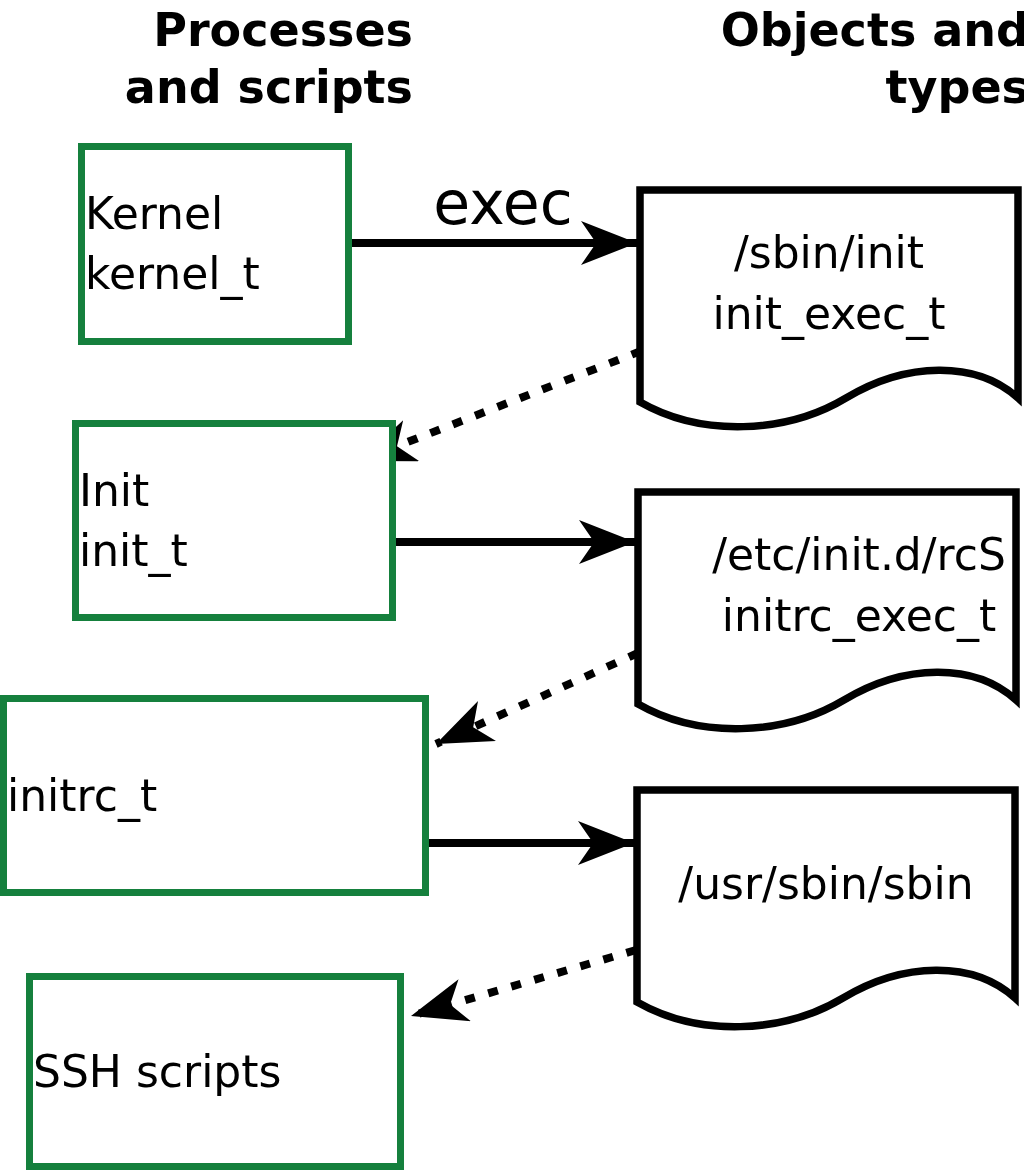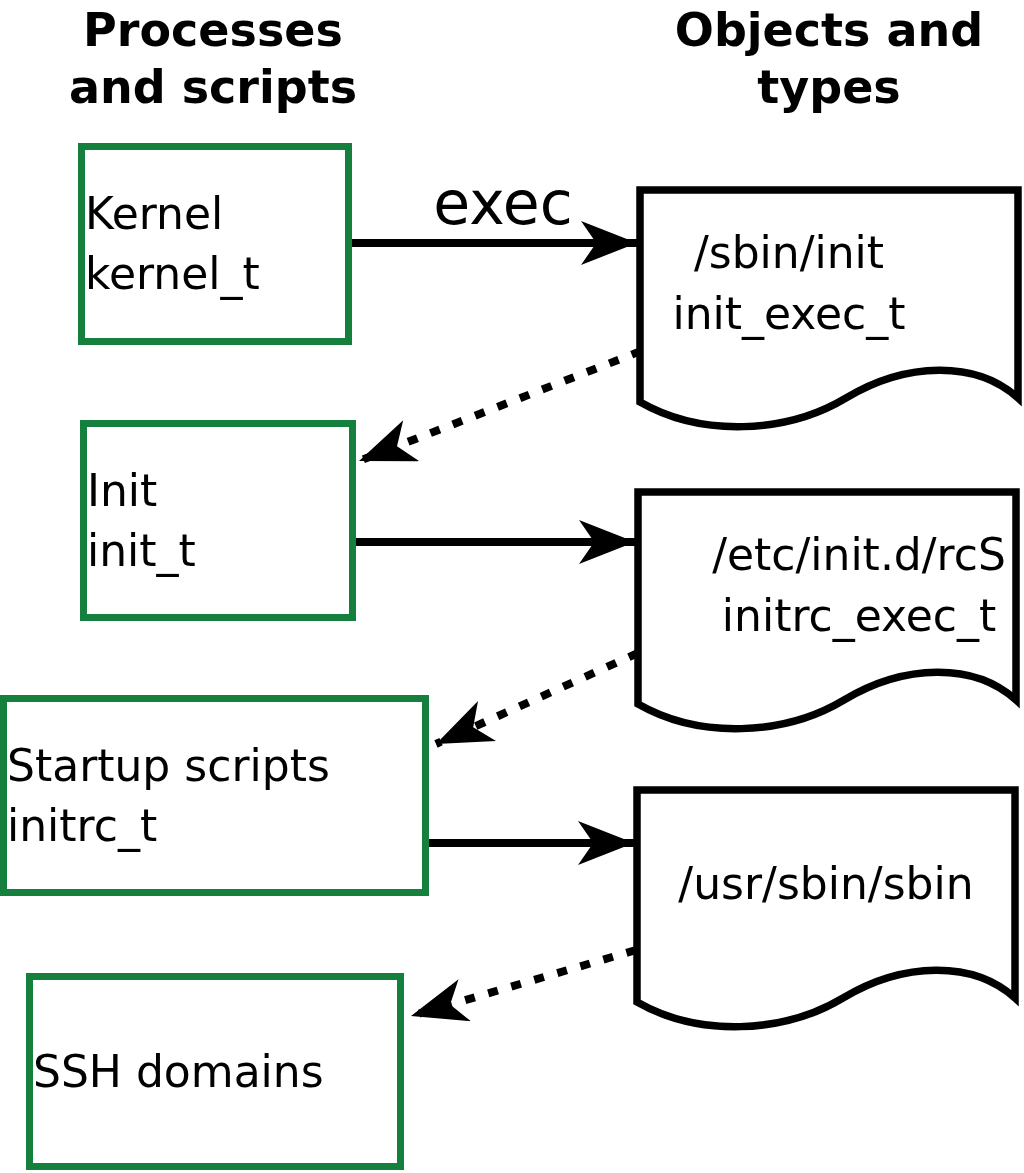--- a/index.html
+++ b/index.html
@@ -18,21 +18,21 @@
   }
   .layer-svg {
     position: absolute;
     left: 0;
     top: 0;
     width: 1024px;
     height: 1173px;
   }
   .col-header {
     position: absolute;
-    text-align: center;
+    text-align: right;
     font-weight: bold;
     font-size: 46px;
     line-height: 57px;
     white-space: nowrap;
   }
   .col-header span { display: block; }
   .process-box {
     position: absolute;
     box-sizing: border-box;
     border: 7px solid #15803d;
@@ -100,33 +100,32 @@
     <span>Objects and</span>
     <span>types</span>
   </div>
 
   <div class="edge-label" style="left:428px; top:180px; width:150px;">exec</div>
 
   <div class="process-box" style="left:78px; top:143px; width:274px; height:202px;">
     <span>Kernel</span>
     <span>kernel_t</span>
   </div>
-  <div class="process-box" style="left:80px; top:420px; width:276px; height:201px;">
+  <div class="process-box" style="left:72px; top:420px; width:324px; height:201px;">
     <span>Init</span>
     <span>init_t</span>
   </div>
   <div class="process-box" style="left:0px; top:695px; width:429px; height:201px;">
-    <span>Startup scripts</span>
     <span>initrc_t</span>
   </div>
   <div class="process-box" style="left:26px; top:973px; width:378px; height:197px;">
-    <span>SSH domains</span>
+    <span>SSH scripts</span>
   </div>
 
-  <div class="doc-label" style="left:600px; top:190px; width:378px; height:210px;justify-content:center;">
+  <div class="doc-label" style="left:640px; top:190px; width:378px; height:210px;justify-content:center;">
     <span>/sbin/init</span>
     <span>init_exec_t</span>
   </div>
   <div class="doc-label" style="left:670px; top:492px; width:378px; height:210px;">
     <span>/etc/init.d/rcS</span>
     <span>initrc_exec_t</span>
   </div>
   <div class="doc-label" style="left:637px; top:790px; width:378px; height:210px;">
     <span>/usr/sbin/sbin</span>
   </div>

